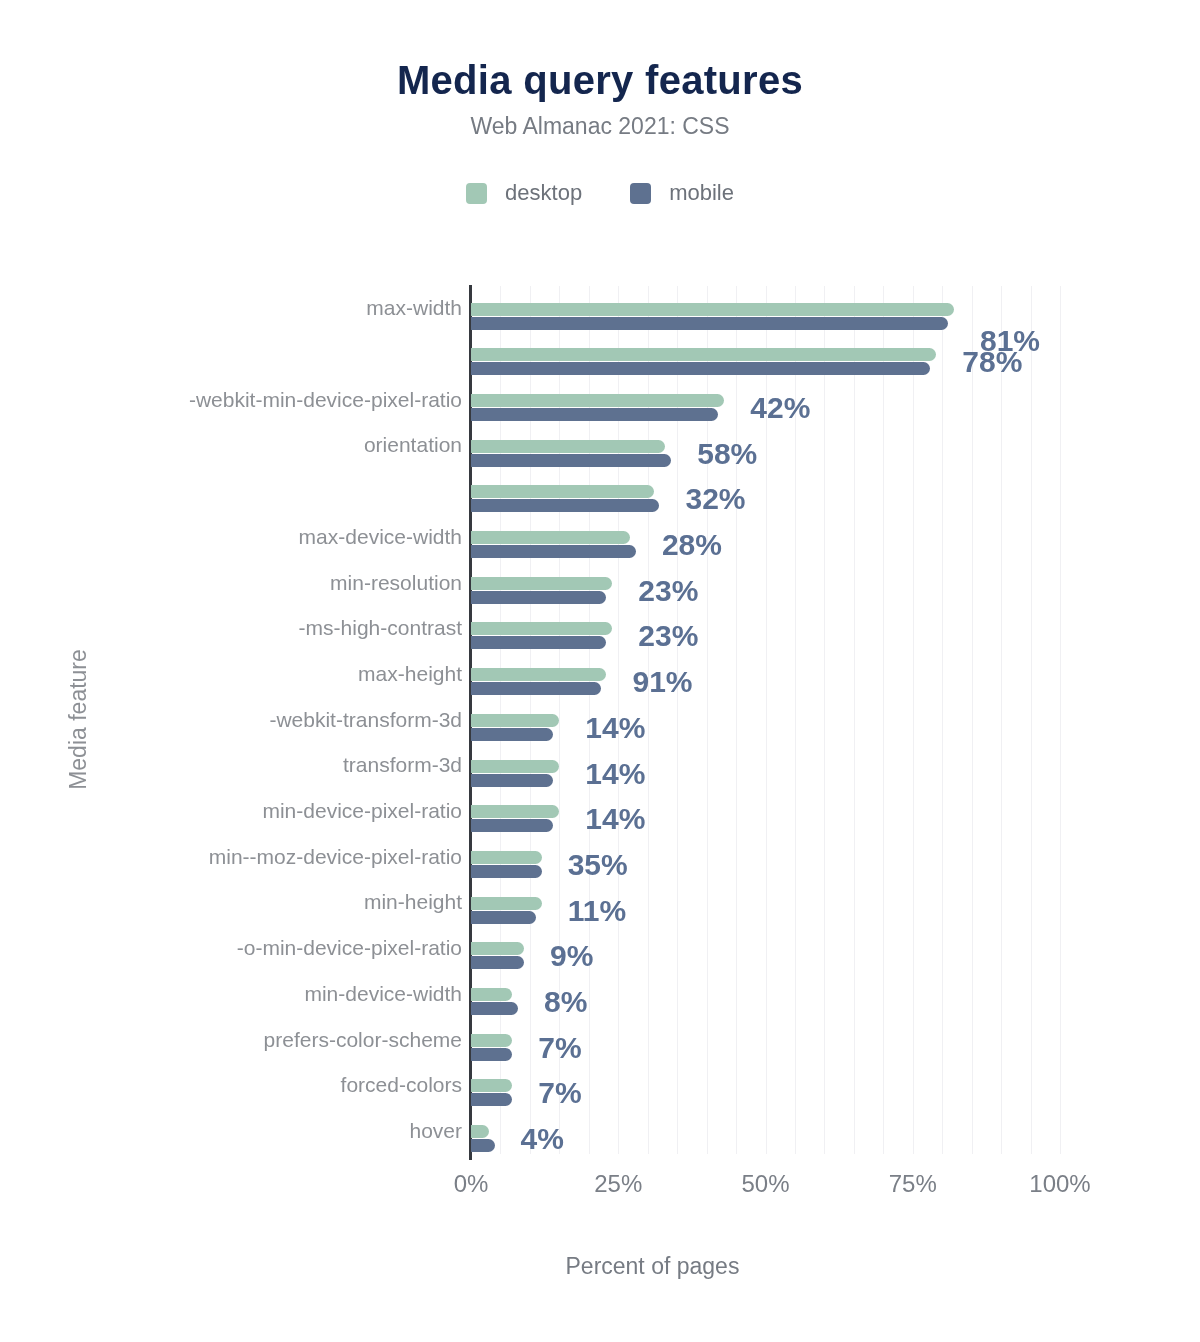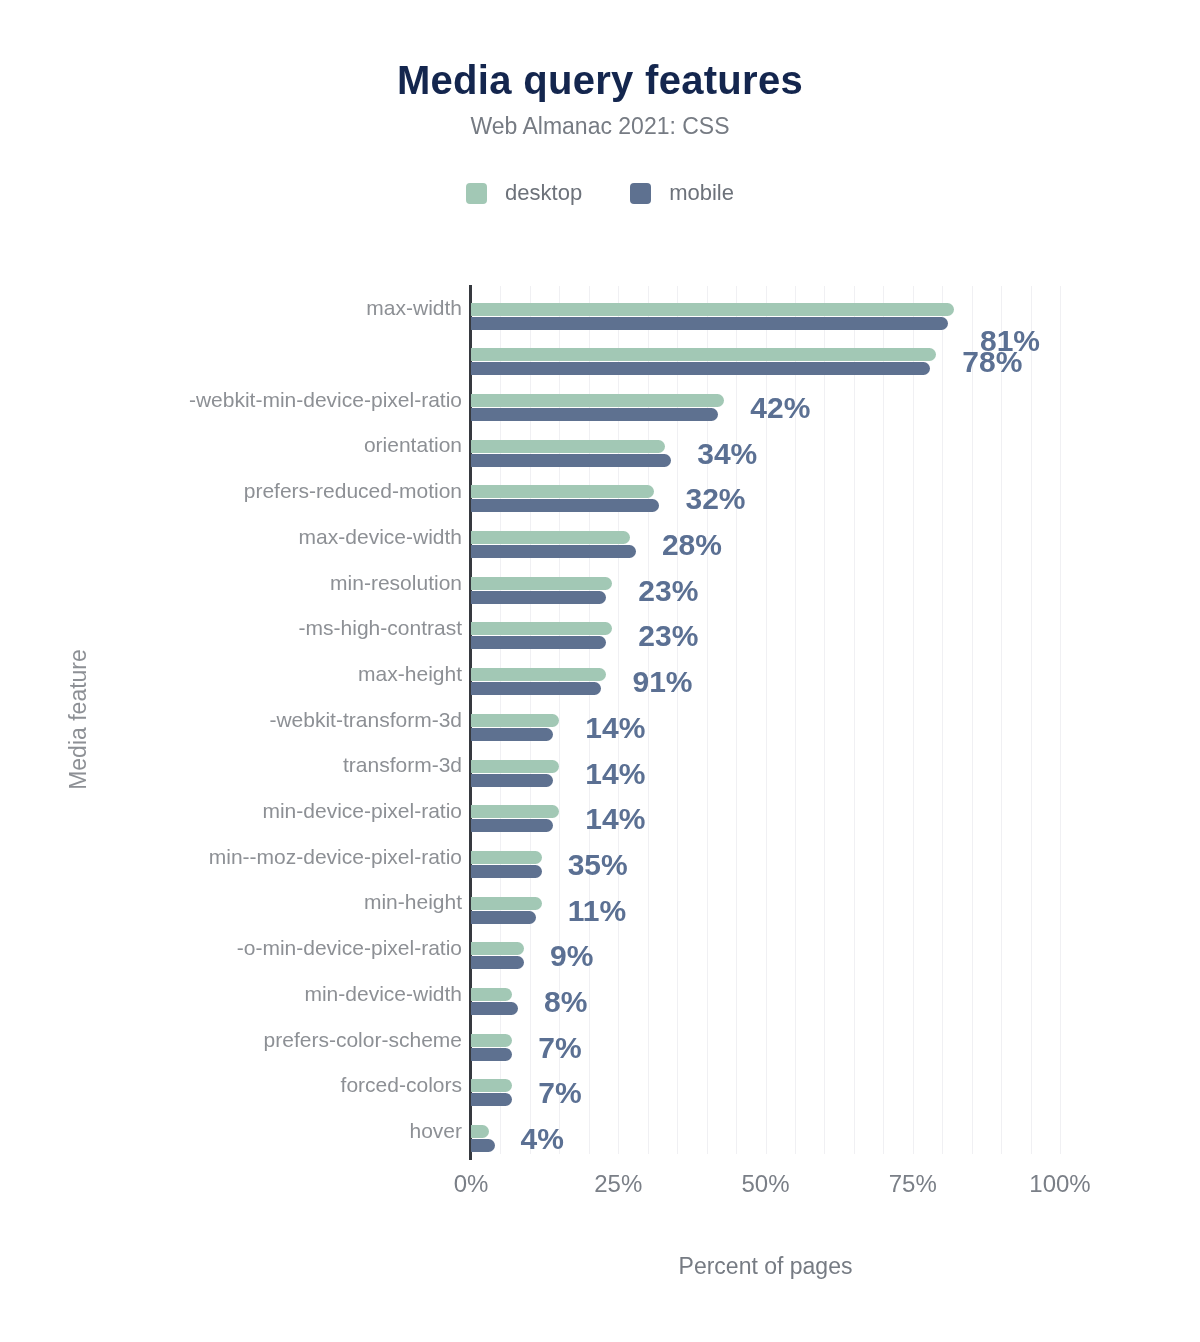--- a/index.html
+++ b/index.html
@@ -30,21 +30,21 @@
   }
   .bar{position:absolute;height:13px;border-radius:0 7px 7px 0;}
   .val-label{
     position:absolute;font-size:30px;font-weight:700;color:#5b7093;
     display:flex;align-items:center;white-space:nowrap;
   }
   .x-tick{
     position:absolute;font-size:24px;color:#7a7f87;text-align:center;width:100px;
   }
   .x-axis-title{
-    position:absolute;font-size:23px;color:#767b83;text-align:center;width:400px;
+    position:absolute;font-size:23px;color:#767b83;width:400px;
   }
   .y-axis-title{
     position:absolute;font-size:23px;color:#8d9095;white-space:nowrap;
     transform:rotate(-90deg);transform-origin:center center;
   }
 </style>
 </head>
 <body>
 
 <div class="page">
@@ -95,22 +95,21 @@
       <div class="bar" style="left: 471px; top: 348.2px; width: 465.31px; background: rgb(162, 200, 181);"></div>
       <div class="bar" style="left: 471px; top: 362.2px; width: 459.42px; background: rgb(94, 113, 144);"></div>
       <div class="val-label" style="left: 962.31px; top: 346.2px; height: 32px; color: rgb(91, 112, 147);">78%</div>
       <div class="cat-label" style="left: 120px; width: 342px; top: 377.9px; height: 43.7px;">-webkit-min-device-pixel-ratio</div>
       <div class="bar" style="left: 471px; top: 393.9px; width: 253.27px; background: rgb(162, 200, 181);"></div>
       <div class="bar" style="left: 471px; top: 407.9px; width: 247.38px; background: rgb(94, 113, 144);"></div>
       <div class="val-label" style="left: 750.27px; top: 391.9px; height: 32px; color: rgb(91, 112, 147);">42%</div>
       <div class="cat-label" style="left: 120px; width: 342px; top: 423.6px; height: 43.7px;">orientation</div>
       <div class="bar" style="left: 471px; top: 439.6px; width: 194.37px; background: rgb(162, 200, 181);"></div>
       <div class="bar" style="left: 471px; top: 453.6px; width: 200.26px; background: rgb(94, 113, 144);"></div>
-      <div class="val-label" style="left: 697.26px; top: 437.6px; height: 32px; color: rgb(91, 112, 147);">34%</div>
-      <div class="cat-label" style="left: 120px; width: 342px; top: 469.3px; height: 43.7px;">prefers-reduced-motion</div>
+      <div class="val-label" style="left: 697.26px; top: 437.6px; height: 32px; color: rgb(91, 112, 147);">58%</div>
       <div class="bar" style="left: 471px; top: 485.3px; width: 182.59px; background: rgb(162, 200, 181);"></div>
       <div class="bar" style="left: 471px; top: 499.3px; width: 188.48px; background: rgb(94, 113, 144);"></div>
       <div class="val-label" style="left: 685.48px; top: 483.3px; height: 32px; color: rgb(91, 112, 147);">32%</div>
       <div class="cat-label" style="left: 120px; width: 342px; top: 515px; height: 43.7px;">max-device-width</div>
       <div class="bar" style="left: 471px; top: 531px; width: 159.03px; background: rgb(162, 200, 181);"></div>
       <div class="bar" style="left: 471px; top: 545px; width: 164.92px; background: rgb(94, 113, 144);"></div>
       <div class="val-label" style="left: 661.92px; top: 529px; height: 32px; color: rgb(91, 112, 147);">28%</div>
       <div class="cat-label" style="left: 120px; width: 342px; top: 560.7px; height: 43.7px;">min-resolution</div>
       <div class="bar" style="left: 471px; top: 576.7px; width: 141.36px; background: rgb(162, 200, 181);"></div>
       <div class="bar" style="left: 471px; top: 590.7px; width: 135.47px; background: rgb(94, 113, 144);"></div>

